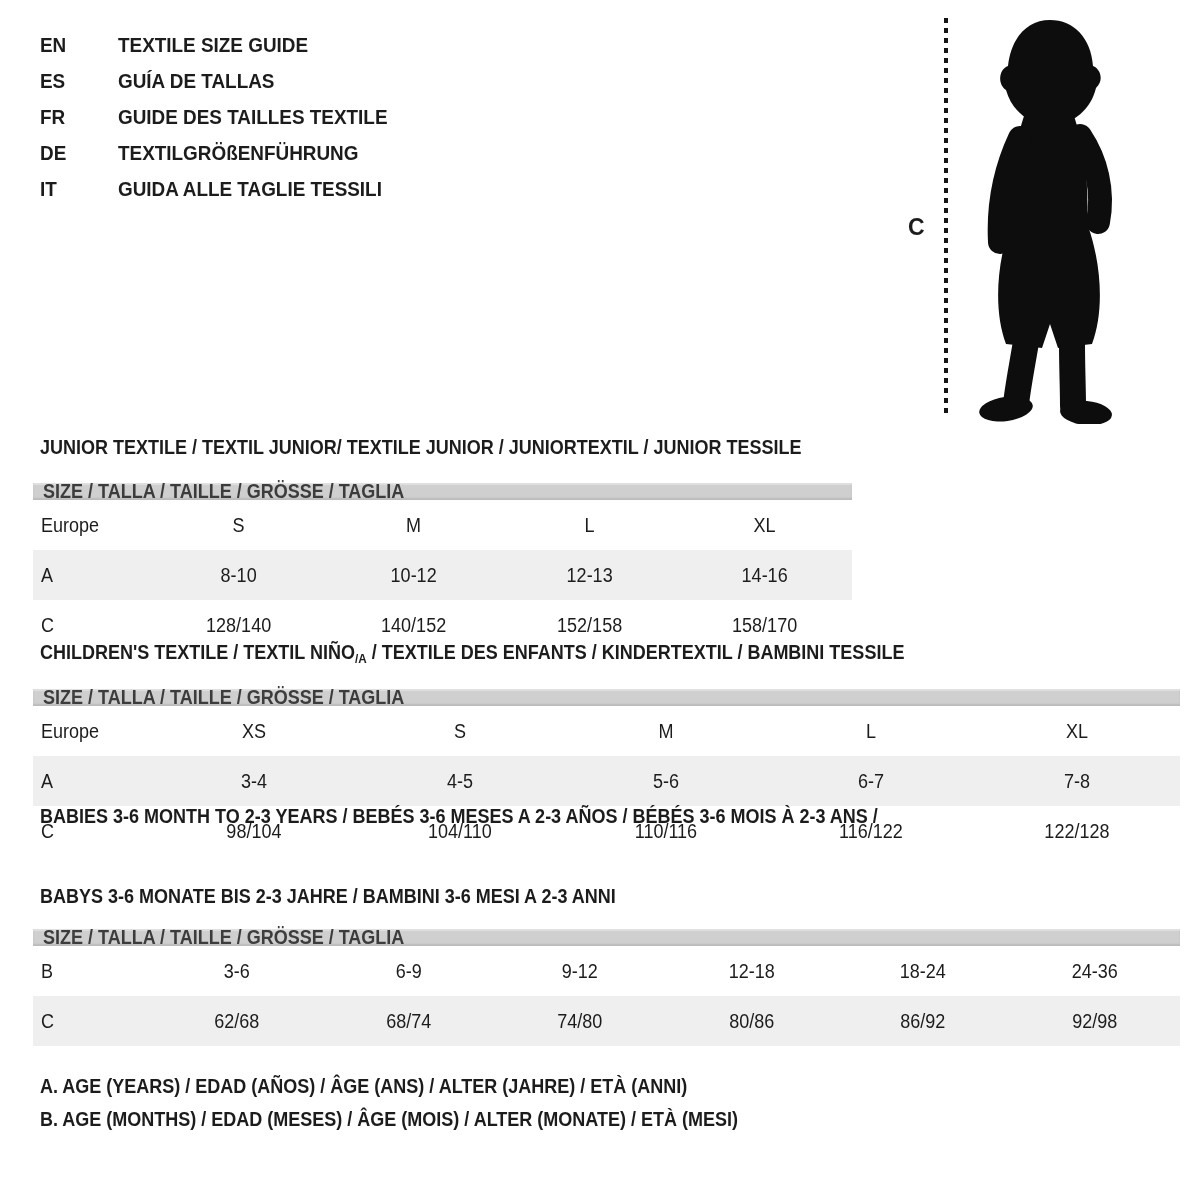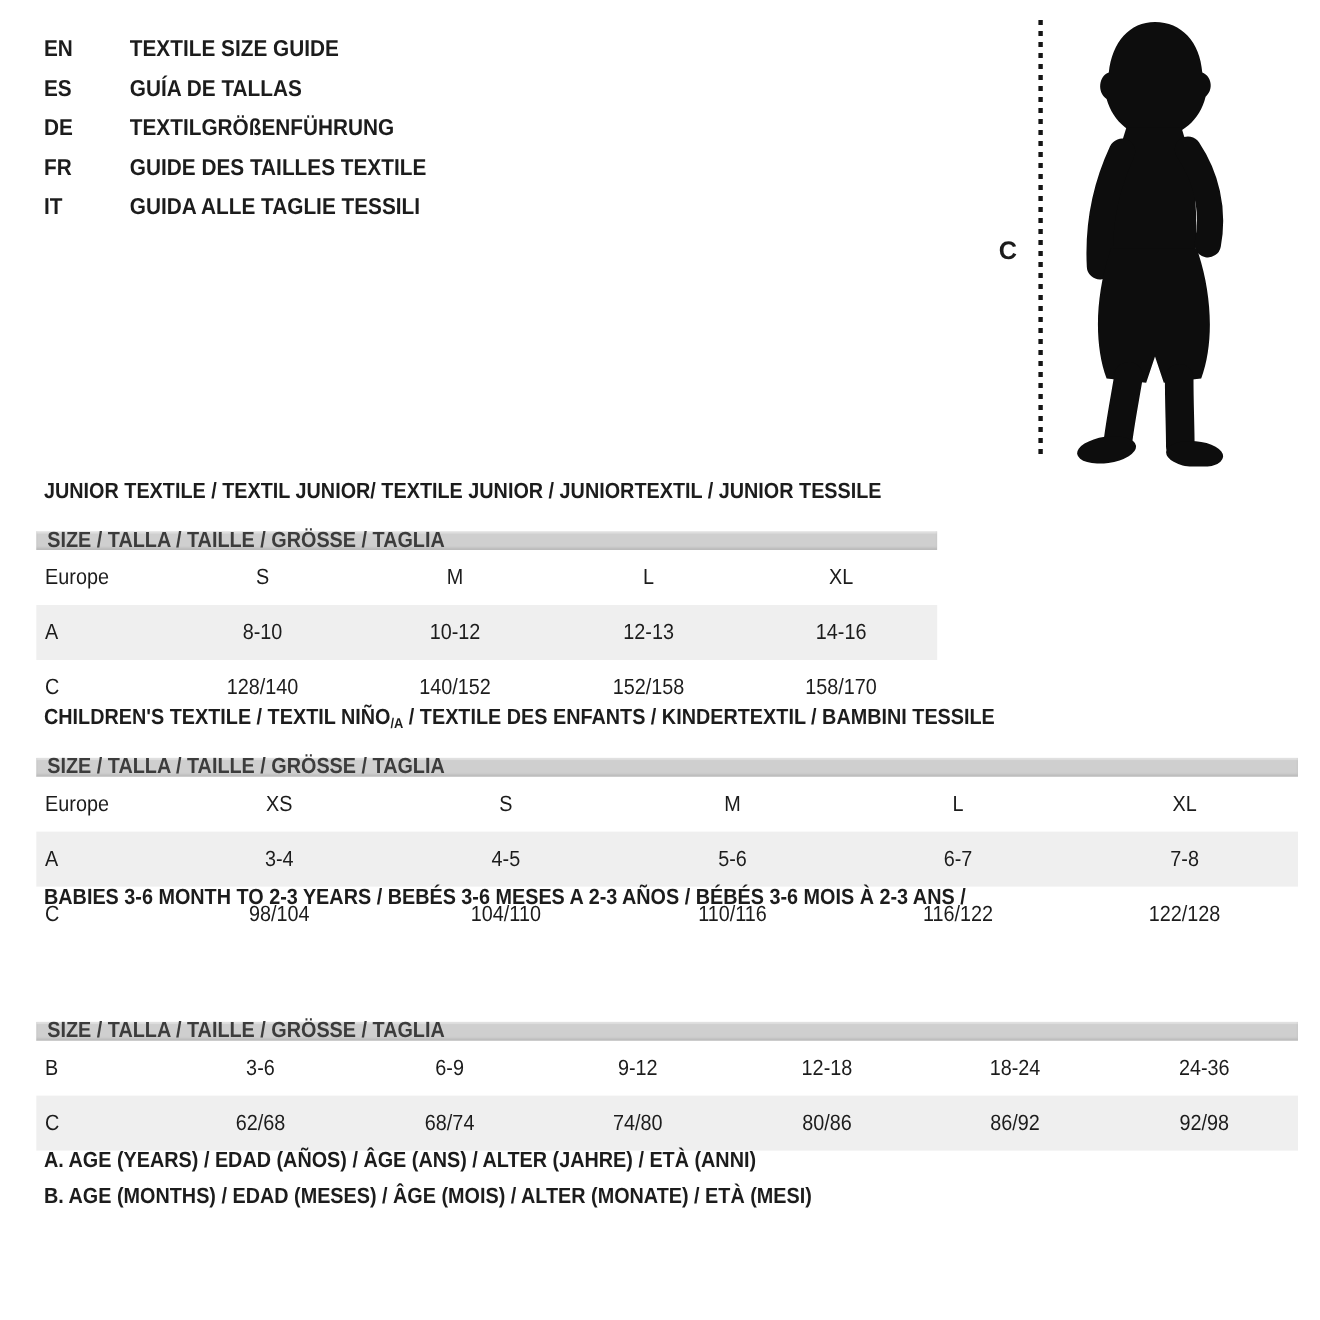--- a/index.html
+++ b/index.html
@@ -36,44 +36,44 @@
     box-shadow:inset 0 -2px 2px rgba(0,0,0,0.10), inset 0 2px 1px rgba(255,255,255,0.35);
   }
   .t-row{display:flex;height:50px;align-items:center;font-size:20px;}
   .t-row.shade{background:#efefef;}
   .t-label{width:110px;padding-left:8px;flex:0 0 auto;}
   .t-cell{flex:1;text-align:center;transform:scaleX(0.9);}
   .w1{width:819px;}
   .w2{width:1147px;}
 
   
-  .legend{position:absolute;left:40px;top:1039px;font-size:20px;font-weight:bold;}
+  .legend{position:absolute;left:40px;top:1070px;font-size:20px;font-weight:bold;}
   .legend-line{height:33px;display:flex;align-items:center;white-space:nowrap;}
 </style>
 </head>
 <body>
 
 <div class="page">
 
   <div class="langs">
     <div class="lang-row">
       <span class="lang-code cond">EN</span>
       <span class="lang-label cond">TEXTILE SIZE GUIDE</span>
     </div>
     <div class="lang-row">
       <span class="lang-code cond">ES</span>
       <span class="lang-label cond">GUÍA DE TALLAS</span>
     </div>
     <div class="lang-row">
+      <span class="lang-code cond">FR</span>
+      <span class="lang-label cond">GUIDE DES TAILLES TEXTILE</span>
+    </div>
+    <div class="lang-row">
       <span class="lang-code cond">DE</span>
       <span class="lang-label cond">TEXTILGRÖßENFÜHRUNG</span>
-    </div>
-    <div class="lang-row">
-      <span class="lang-code cond">FR</span>
-      <span class="lang-label cond">GUIDE DES TAILLES TEXTILE</span>
     </div>
     <div class="lang-row">
       <span class="lang-code cond">IT</span>
       <span class="lang-label cond">GUIDA ALLE TAGLIE TESSILI</span>
     </div>
   </div>
 
   <div class="dash-line"></div>
   <div class="c-label">C</div>
   <svg class="baby-svg" width="180" height="412" viewBox="0 0 180 412" aria-hidden="true">
@@ -154,20 +154,23 @@
       <span class="t-cell">98/104</span>
       <span class="t-cell">104/110</span>
       <span class="t-cell">110/116</span>
       <span class="t-cell">116/122</span>
       <span class="t-cell">122/128</span>
     </div>
   </div>
 
   <div class="sec-title" style="top:805px;">
     <span class="cond">BABIES 3-6 MONTH TO 2-3 YEARS / BEBÉS 3-6 MESES A 2-3 AÑOS / BÉBÉS 3-6 MOIS À 2-3 ANS /</span>
+  </div>
+  <div class="sec-title" style="top:885px;">
+    <span class="cond">BABYS 3-6 MONATE BIS 2-3 JAHRE / BAMBINI 3-6 MESI A 2-3 ANNI</span>
   </div>
   <div class="size-table w2" style="top:929px;">
     <div class="t-head">
       <span class="cond">SIZE / TALLA / TAILLE / GRÖSSE / TAGLIA</span>
     </div>
     <div class="t-row">
       <span class="t-label"><span class="cond">B</span></span>
       <span class="t-cell">3-6</span>
       <span class="t-cell">6-9</span>
       <span class="t-cell">9-12</span>

